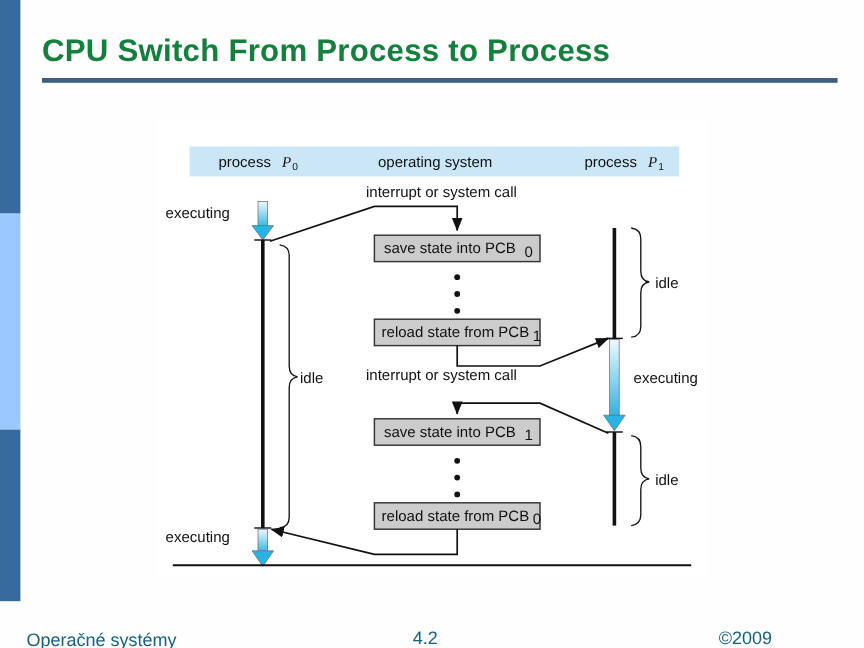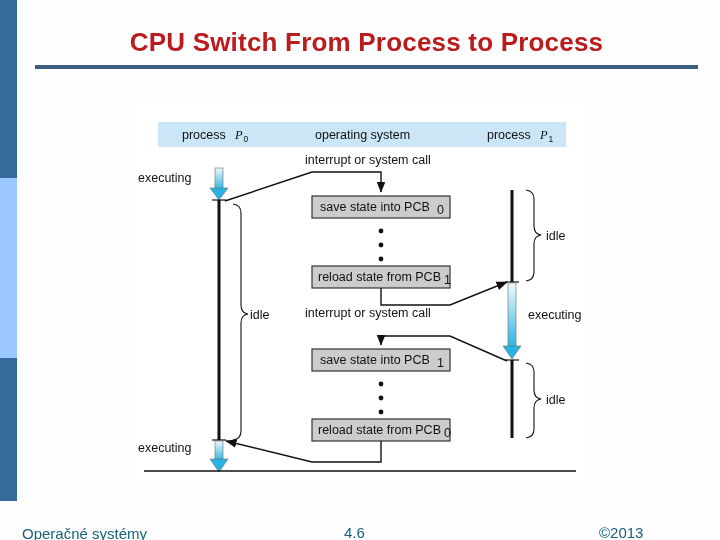--- a/index.html
+++ b/index.html
@@ -14,23 +14,22 @@
   
   #sidebar-strip{position:absolute;left:0;top:0;width:17px;height:540px;}
   .strip-seg{position:absolute;left:0;width:17px;}
   #strip-top{top:0;height:178px;background:#36699c;}
   #strip-mid{top:178px;height:180px;background:#9bc9ff;}
   #strip-bot{top:358px;height:143px;background:#36699c;}
 
   
   #slide-title{
     position:absolute;left:35px;top:27px;width:663px;
-    text-align:center;
     font-size:26px;font-weight:bold;
-    color:#b91c1c;
+    color:#15803d;
     letter-spacing:.2px;
     white-space:nowrap;
     font-family:"Liberation Sans", sans-serif;
   }
   #title-rule{
     position:absolute;left:35px;top:65px;width:663px;height:4px;
     background:#3d5f80;
   }
 
   
@@ -181,14 +180,14 @@
 
   <path d="M377,261 L320,236 L251,236 L251,245" fill="none" stroke="#111" stroke-width="1.4" marker-end="url(#ah)"></path>
 
   <path d="M251,341 L251,362 L182,362 L96,341" fill="none" stroke="#111" stroke-width="1.4" marker-end="url(#ah)"></path>
 
   <line x1="14" y1="371" x2="446" y2="371" stroke="#111" stroke-width="1.6"></line>
 </svg>
 </div>
 
 <div class="footer-text" id="footer-left">Operačné systémy</div>
-<div class="footer-text" id="footer-center">4.6</div>
-<div class="footer-text" id="footer-right">©2013</div>
+<div class="footer-text" id="footer-center">4.2</div>
+<div class="footer-text" id="footer-right">©2009</div>
 
 </body></html>

